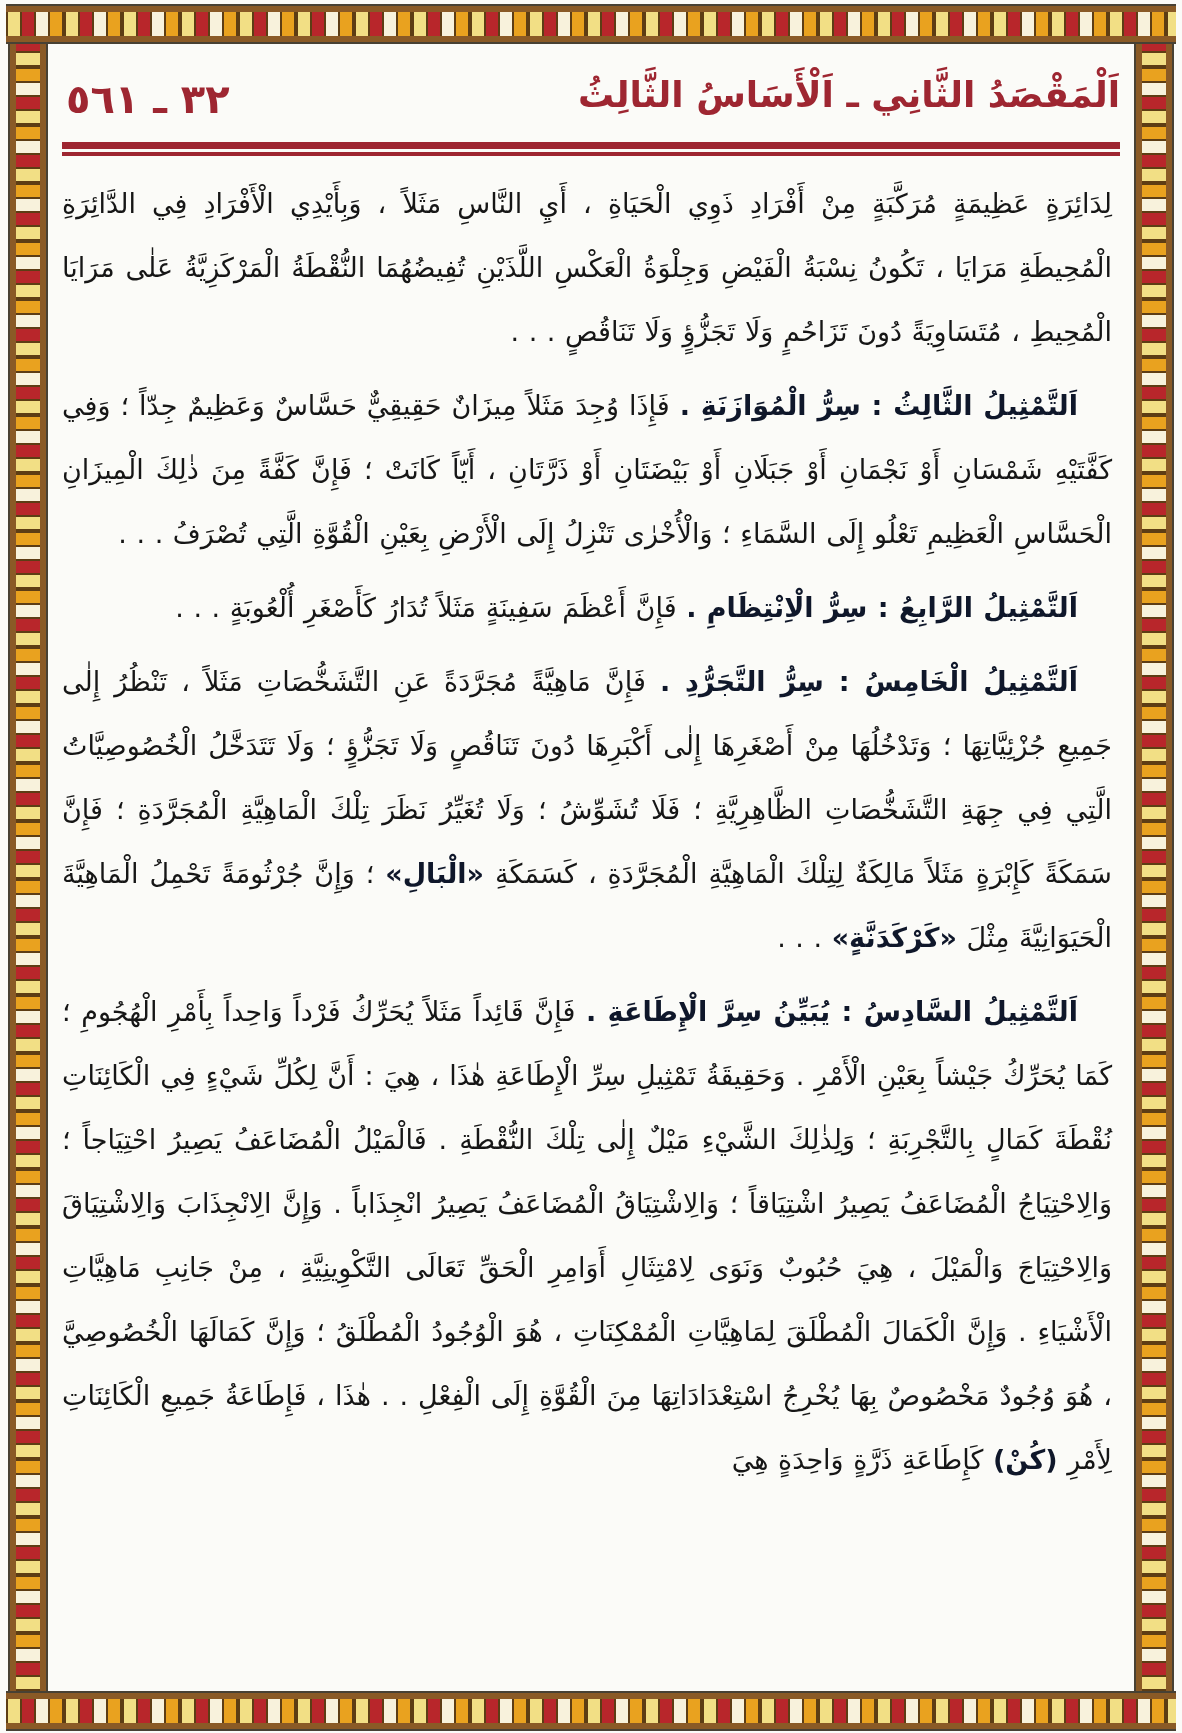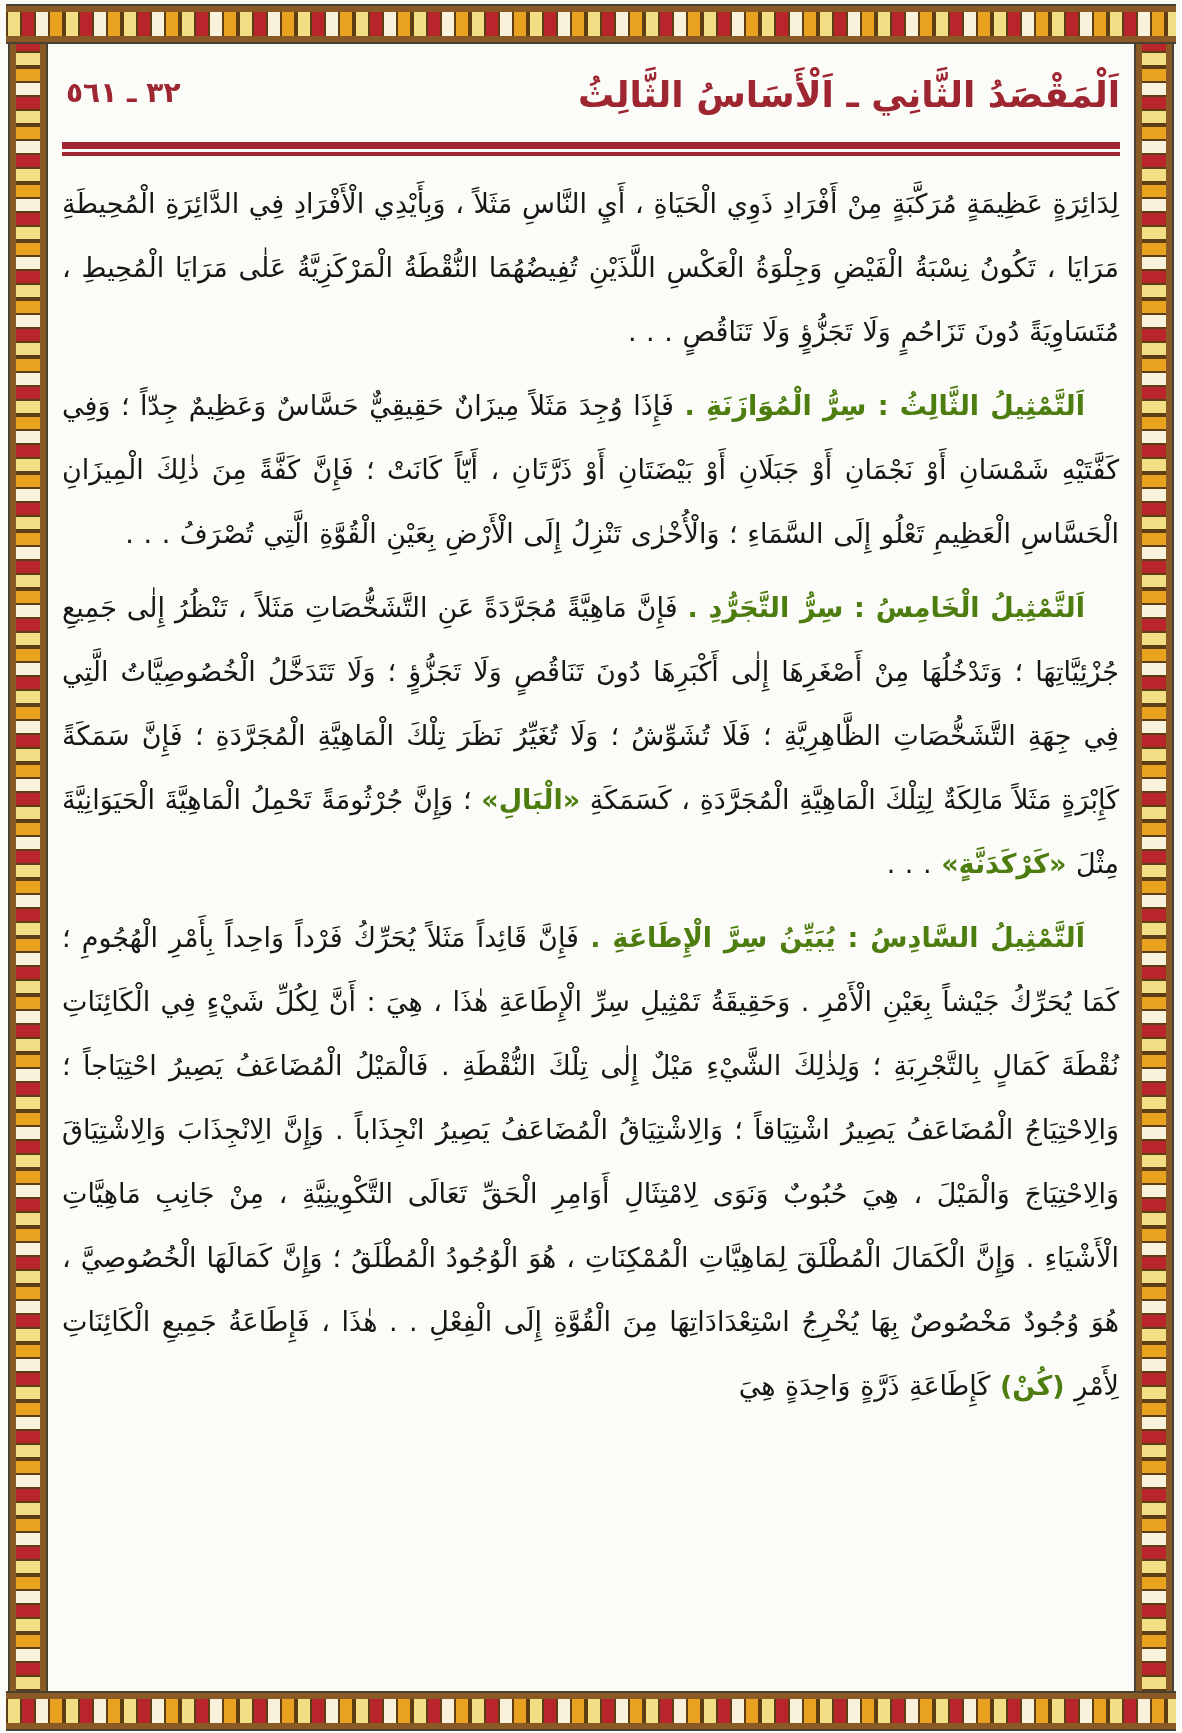--- a/index.html
+++ b/index.html
@@ -86,39 +86,39 @@
     color: #9e2631;
     font-size: 36px;
     font-weight: bold;
     line-height: 58px;
   }
   .page-numbers {
     position: absolute;
     left: 4px;
     top: 10px;
     color: #9e2631;
-    font-size: 28px;
+    font-size: 40px;
     font-weight: bold;
     direction: rtl;
   }
   .rule { margin-top: 14px; }
   .rule-thick { height: 7px; background: #9e2631; }
   .rule-thin  { height: 4px; background: #9e2631; margin-top: 3px; }
 
   .body-text {
     margin-top: 16px;
     color: #161616;
     font-size: 27px;
     line-height: 64px;
     text-align: justify;
     word-spacing: 1px;
   }
-  .para { margin: 10px 1px 0 0; }
+  .para { margin: 10px 8px 0 0; }
   .para.indent { text-indent: 34px; }
-  .red { color: #4d7c0f; font-weight: bold; }
+  .red { color: #0f172a; font-weight: bold; }
 </style>
 </head>
 <body>
 
 <div class="page">
 
   <div class="frame frame-h frame-top"></div>
   <div class="frame frame-h frame-bottom"></div>
   <div class="frame frame-v frame-left"></div>
   <div class="frame frame-v frame-right"></div>
@@ -134,20 +134,21 @@
       <div class="rule-thick"></div>
       <div class="rule-thin"></div>
     </div>
 
     <div class="body-text">
 
       <p class="para"><span>لِدَائِرَةٍ عَظِيمَةٍ مُرَكَّبَةٍ مِنْ أَفْرَادِ ذَوِي الْحَيَاةِ ، أَيِ النَّاسِ مَثَلاً ، وَبِأَيْدِي الْأَفْرَادِ فِي الدَّائِرَةِ الْمُحِيطَةِ مَرَايَا ، تَكُونُ نِسْبَةُ الْفَيْضِ وَجِلْوَةُ الْعَكْسِ اللَّذَيْنِ تُفِيضُهُمَا النُّقْطَةُ الْمَرْكَزِيَّةُ عَلٰى مَرَايَا الْمُحِيطِ ، مُتَسَاوِيَةً دُونَ تَزَاحُمٍ وَلَا تَجَزُّؤٍ وَلَا تَنَاقُصٍ . . .</span></p>
 
       <p class="para indent"><span class="red">اَلتَّمْثِيلُ الثَّالِثُ : سِرُّ الْمُوَازَنَةِ .</span><span> فَإِذَا وُجِدَ مَثَلاً مِيزَانٌ حَقِيقِيٌّ حَسَّاسٌ وَعَظِيمٌ جِدّاً ؛ وَفِي كَفَّتَيْهِ شَمْسَانِ أَوْ نَجْمَانِ أَوْ جَبَلَانِ أَوْ بَيْضَتَانِ أَوْ ذَرَّتَانِ ، أَيّاً كَانَتْ ؛ فَإِنَّ كَفَّةً مِنَ ذٰلِكَ الْمِيزَانِ الْحَسَّاسِ الْعَظِيمِ تَعْلُو إِلَى السَّمَاءِ ؛ وَالْأُخْرٰى تَنْزِلُ إِلَى الْأَرْضِ بِعَيْنِ الْقُوَّةِ الَّتِي تُصْرَفُ . . .</span></p>
 
+      <p class="para indent"><span class="red">اَلتَّمْثِيلُ الرَّابِعُ : سِرُّ الْاِنْتِظَامِ .</span><span> فَإِنَّ أَعْظَمَ سَفِينَةٍ مَثَلاً تُدَارُ كَأَصْغَرِ أُلْعُوبَةٍ . . .</span></p>
 
       <p class="para indent"><span class="red">اَلتَّمْثِيلُ الْخَامِسُ : سِرُّ التَّجَرُّدِ .</span><span> فَإِنَّ مَاهِيَّةً مُجَرَّدَةً عَنِ التَّشَخُّصَاتِ مَثَلاً ، تَنْظُرُ إِلٰى جَمِيعِ جُزْئِيَّاتِهَا ؛ وَتَدْخُلُهَا مِنْ أَصْغَرِهَا إِلٰى أَكْبَرِهَا دُونَ تَنَاقُصٍ وَلَا تَجَزُّؤٍ ؛ وَلَا تَتَدَخَّلُ الْخُصُوصِيَّاتُ الَّتِي فِي جِهَةِ التَّشَخُّصَاتِ الظَّاهِرِيَّةِ ؛ فَلَا تُشَوِّشُ ؛ وَلَا تُغَيِّرُ نَظَرَ تِلْكَ الْمَاهِيَّةِ الْمُجَرَّدَةِ ؛ فَإِنَّ سَمَكَةً كَإِبْرَةٍ مَثَلاً مَالِكَةٌ لِتِلْكَ الْمَاهِيَّةِ الْمُجَرَّدَةِ ، كَسَمَكَةِ </span><span class="red">«الْبَالِ»</span><span> ؛ وَإِنَّ جُرْثُومَةً تَحْمِلُ الْمَاهِيَّةَ الْحَيَوَانِيَّةَ مِثْلَ </span><span class="red">«كَرْكَدَنَّةٍ»</span><span> . . .</span></p>
 
       <p class="para indent"><span class="red">اَلتَّمْثِيلُ السَّادِسُ : يُبَيِّنُ سِرَّ الْإِطَاعَةِ .</span><span> فَإِنَّ قَائِداً مَثَلاً يُحَرِّكُ فَرْداً وَاحِداً بِأَمْرِ الْهُجُومِ ؛ كَمَا يُحَرِّكُ جَيْشاً بِعَيْنِ الْأَمْرِ . وَحَقِيقَةُ تَمْثِيلِ سِرِّ الْإِطَاعَةِ هٰذَا ، هِيَ : أَنَّ لِكُلِّ شَيْءٍ فِي الْكَائِنَاتِ نُقْطَةَ كَمَالٍ بِالتَّجْرِبَةِ ؛ وَلِذٰلِكَ الشَّيْءِ مَيْلٌ إِلٰى تِلْكَ النُّقْطَةِ . فَالْمَيْلُ الْمُضَاعَفُ يَصِيرُ احْتِيَاجاً ؛ وَالِاحْتِيَاجُ الْمُضَاعَفُ يَصِيرُ اشْتِيَاقاً ؛ وَالِاشْتِيَاقُ الْمُضَاعَفُ يَصِيرُ انْجِذَاباً . وَإِنَّ الِانْجِذَابَ وَالِاشْتِيَاقَ وَالِاحْتِيَاجَ وَالْمَيْلَ ، هِيَ حُبُوبٌ وَنَوَى لِامْتِثَالِ أَوَامِرِ الْحَقِّ تَعَالَى التَّكْوِينِيَّةِ ، مِنْ جَانِبِ مَاهِيَّاتِ الْأَشْيَاءِ . وَإِنَّ الْكَمَالَ الْمُطْلَقَ لِمَاهِيَّاتِ الْمُمْكِنَاتِ ، هُوَ الْوُجُودُ الْمُطْلَقُ ؛ وَإِنَّ كَمَالَهَا الْخُصُوصِيَّ ، هُوَ وُجُودٌ مَخْصُوصٌ بِهَا يُخْرِجُ اسْتِعْدَادَاتِهَا مِنَ الْقُوَّةِ إِلَى الْفِعْلِ . . هٰذَا ، فَإِطَاعَةُ جَمِيعِ الْكَائِنَاتِ لِأَمْرِ </span><span class="red">(كُنْ)</span><span> كَإِطَاعَةِ ذَرَّةٍ وَاحِدَةٍ هِيَ</span></p>
 
     </div>
   </div>
 </div>
 
 </body></html>

